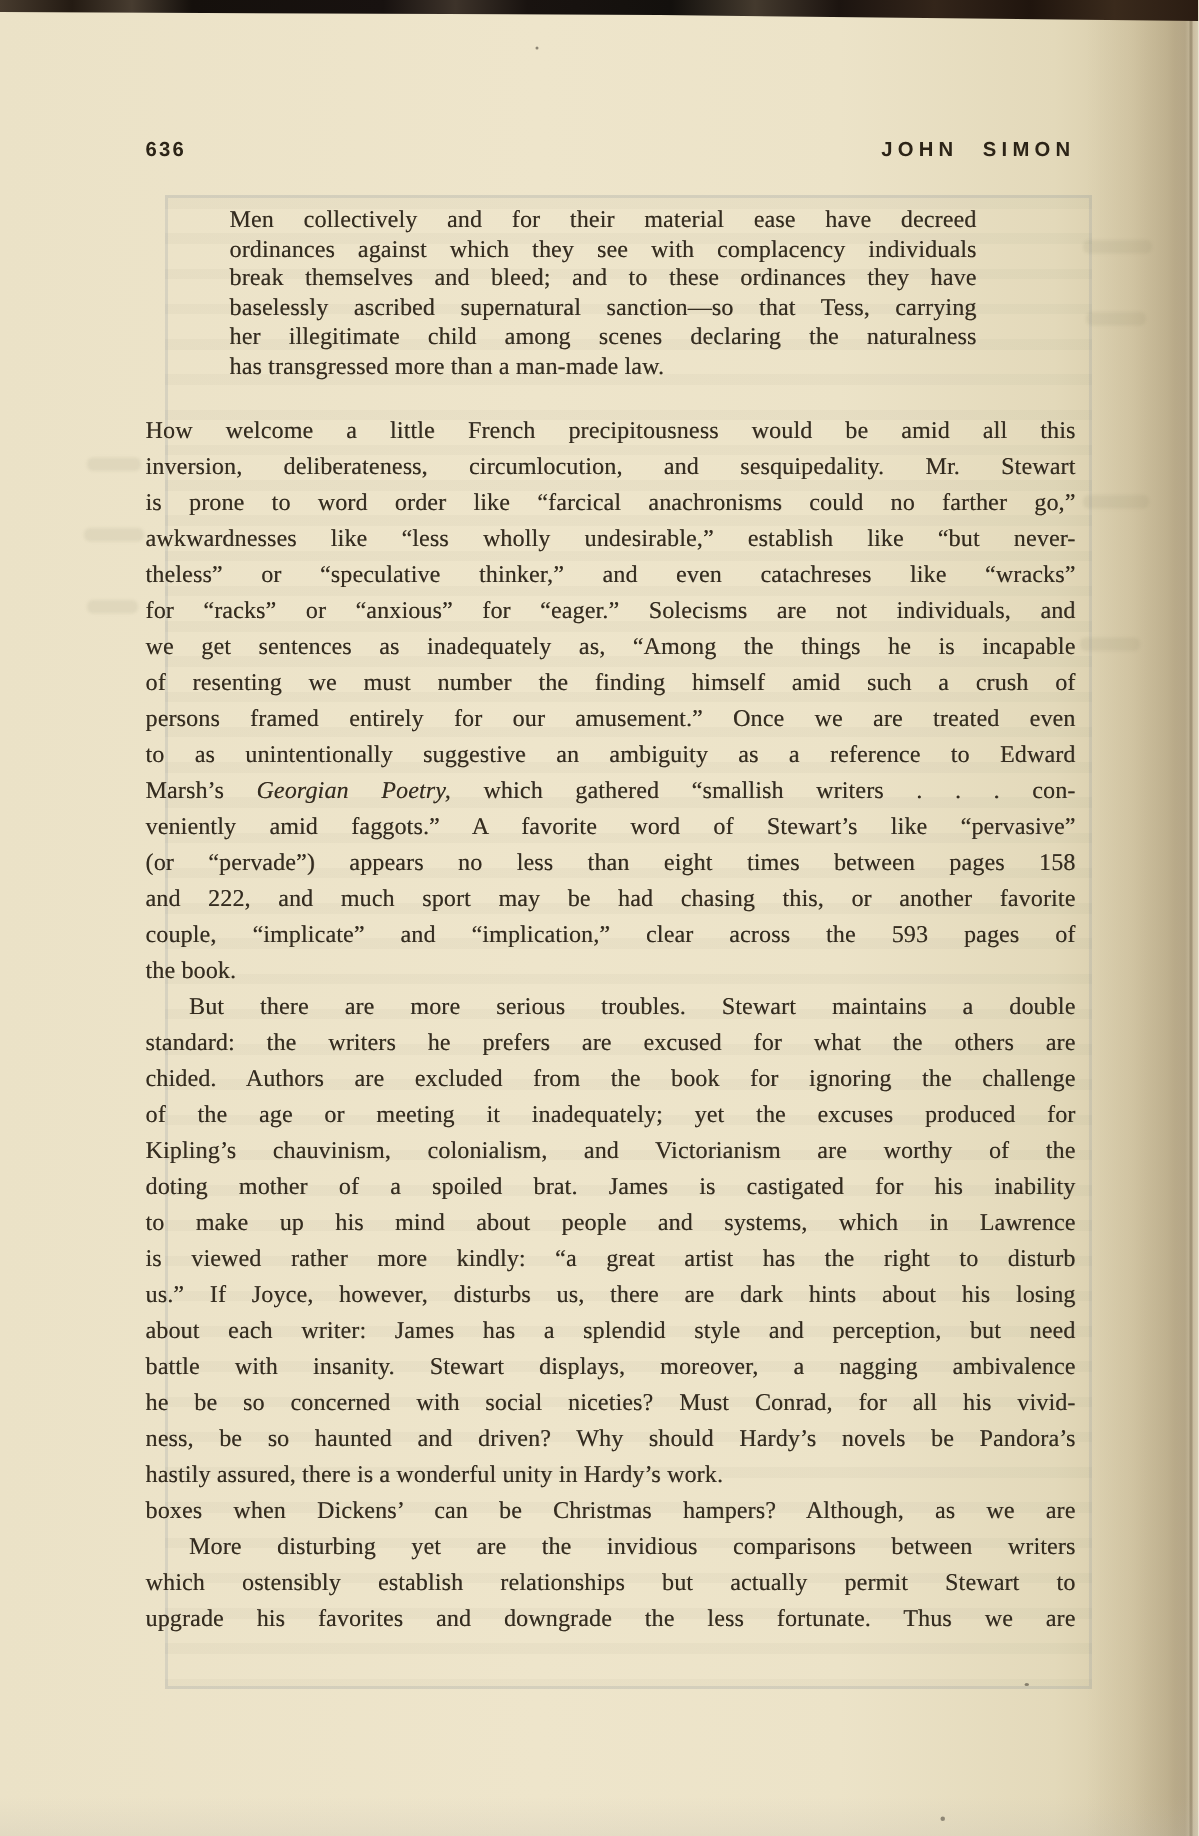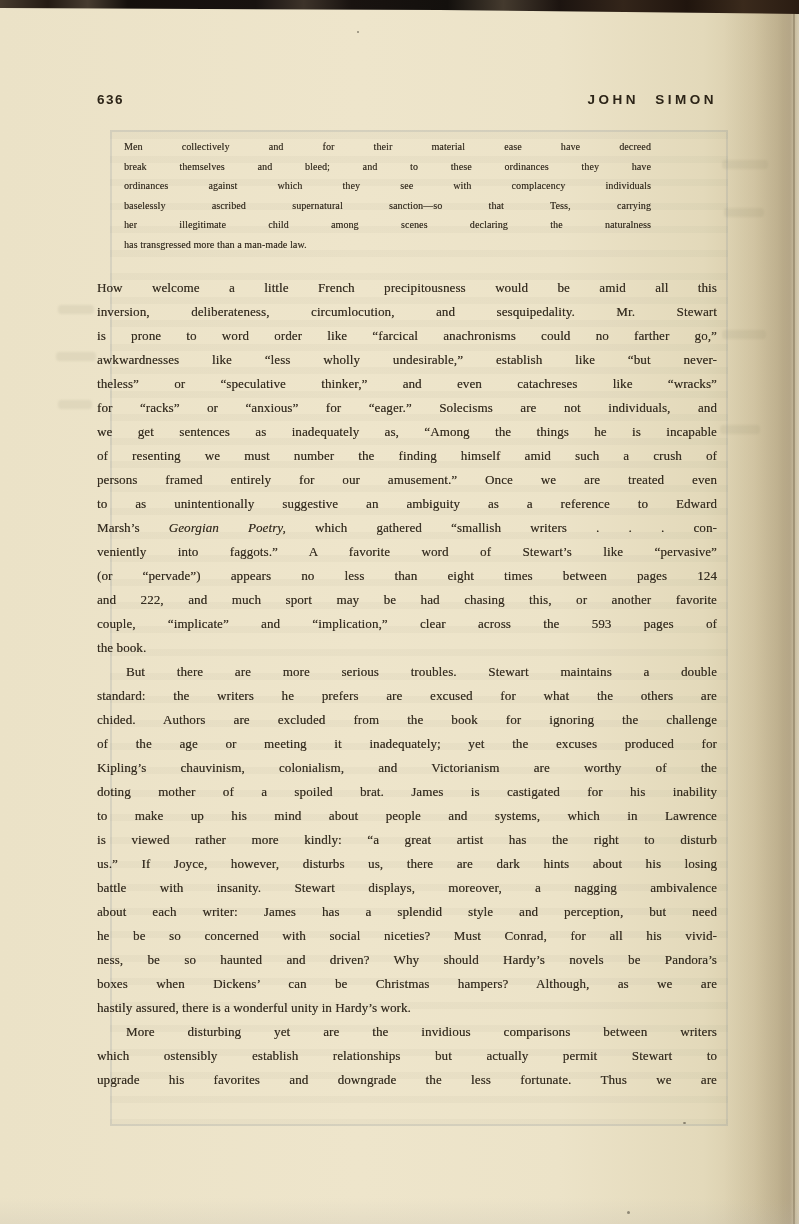--- a/index.html
+++ b/index.html
@@ -70,27 +70,27 @@
   }
   .header-row {
     display: flex; justify-content: space-between; align-items: baseline;
     font-family: "Liberation Sans", sans-serif;
     font-weight: bold; font-size: 13.5px; color: #2c2417;
   }
   .page-num { letter-spacing: 1.5px; }
   .running-head { letter-spacing: 3.5px; word-spacing: 9px; margin-left: 24px; }
 
   .body-text {
-    font-size: 13px; line-height: 24px;
+    font-size: 16px; line-height: 24px;
     letter-spacing: 0.1px;
     text-shadow: 0.2px 0.2px 0.35px rgba(45,36,22,0.55);
   }
   .quote-block {
-    margin: 30px 66px 21px 27px;   
-    font-size: 10px; line-height: 19.6px;
+    margin: 30px 66px 21px 56px;   
+    font-size: 16px; line-height: 19.6px;
     text-shadow: 0.2px 0.2px 0.3px rgba(45,36,22,0.55);
   }
   .line { text-align: justify; text-align-last: justify; white-space: nowrap; }
   .line.last { text-align-last: left; }
   .line.indent { text-indent: 29px; }
   .line em { font-style: italic; }
 </style>
 </head>
 <body>
 
@@ -112,59 +112,59 @@
   <div class="speck" style="left:683px; top:1122px; width:3px; height:2px;"></div>
 
   <div class="text-col">
     <div class="header-row">
       <span class="page-num">636</span>
       <span class="running-head">JOHN SIMON</span>
     </div>
 
     <div class="quote-block body-text" id="quote-block">
         <div class="line">Men collectively and for their material ease have decreed</div>
+        <div class="line">ordinances against which they see with complacency individuals</div>
         <div class="line">break themselves and bleed; and to these ordinances they have</div>
-        <div class="line">ordinances against which they see with complacency individuals</div>
         <div class="line">baselessly ascribed supernatural sanction—so that Tess, carrying</div>
         <div class="line">her illegitimate child among scenes declaring the naturalness</div>
         <div class="line last">has transgressed more than a man-made law.</div>
       </div>
 
     <div class="body-text" id="paragraphs">
         <div class="line">How welcome a little French precipitousness would be amid all this</div>
         <div class="line">inversion, deliberateness, circumlocution, and sesquipedality. Mr. Stewart</div>
         <div class="line">is prone to word order like “farcical anachronisms could no farther go,”</div>
         <div class="line">awkwardnesses like “less wholly undesirable,” establish like “but never-</div>
         <div class="line">theless” or “speculative thinker,” and even catachreses like “wracks”</div>
         <div class="line">for “racks” or “anxious” for “eager.” Solecisms are not individuals, and</div>
         <div class="line">we get sentences as inadequately as, “Among the things he is incapable</div>
         <div class="line">of resenting we must number the finding himself amid such a crush of</div>
         <div class="line">persons framed entirely for our amusement.” Once we are treated even</div>
         <div class="line">to as unintentionally suggestive an ambiguity as a reference to Edward</div>
         <div class="line">Marsh’s <em>Georgian Poetry,</em> which gathered “smallish writers . . . con-</div>
-        <div class="line">veniently into faggots.” A favorite word of Stewart’s like “pervasive”</div>
-        <div class="line">(or “pervade”) appears no less than eight times between pages 124</div>
+        <div class="line">veniently amid faggots.” A favorite word of Stewart’s like “pervasive”</div>
+        <div class="line">(or “pervade”) appears no less than eight times between pages 158</div>
         <div class="line">and 222, and much sport may be had chasing this, or another favorite</div>
         <div class="line">couple, “implicate” and “implication,” clear across the 593 pages of</div>
         <div class="line last">the book.</div>
         <div class="line indent">But there are more serious troubles. Stewart maintains a double</div>
         <div class="line">standard: the writers he prefers are excused for what the others are</div>
         <div class="line">chided. Authors are excluded from the book for ignoring the challenge</div>
         <div class="line">of the age or meeting it inadequately; yet the excuses produced for</div>
         <div class="line">Kipling’s chauvinism, colonialism, and Victorianism are worthy of the</div>
         <div class="line">doting mother of a spoiled brat. James is castigated for his inability</div>
         <div class="line">to make up his mind about people and systems, which in Lawrence</div>
         <div class="line">is viewed rather more kindly: “a great artist has the right to disturb</div>
         <div class="line">us.” If Joyce, however, disturbs us, there are dark hints about his losing</div>
+        <div class="line">about each writer: James has a splendid style and perception, but need</div>
         <div class="line">battle with insanity. Stewart displays, moreover, a nagging ambivalence</div>
-        <div class="line">about each writer: James has a splendid style and perception, but need</div>
         <div class="line">he be so concerned with social niceties? Must Conrad, for all his vivid-</div>
         <div class="line">ness, be so haunted and driven? Why should Hardy’s novels be Pandora’s</div>
+        <div class="line last">hastily assured, there is a wonderful unity in Hardy’s work.</div>
         <div class="line">boxes when Dickens’ can be Christmas hampers? Although, as we are</div>
-        <div class="line last">hastily assured, there is a wonderful unity in Hardy’s work.</div>
         <div class="line indent">More disturbing yet are the invidious comparisons between writers</div>
         <div class="line">which ostensibly establish relationships but actually permit Stewart to</div>
         <div class="line">upgrade his favorites and downgrade the less fortunate. Thus we are</div>
       </div>
   </div>
 
   <div class="right-edge-shade"></div>
   <div class="right-edge-line"></div>
   <div class="bottom-shade"></div>
 

